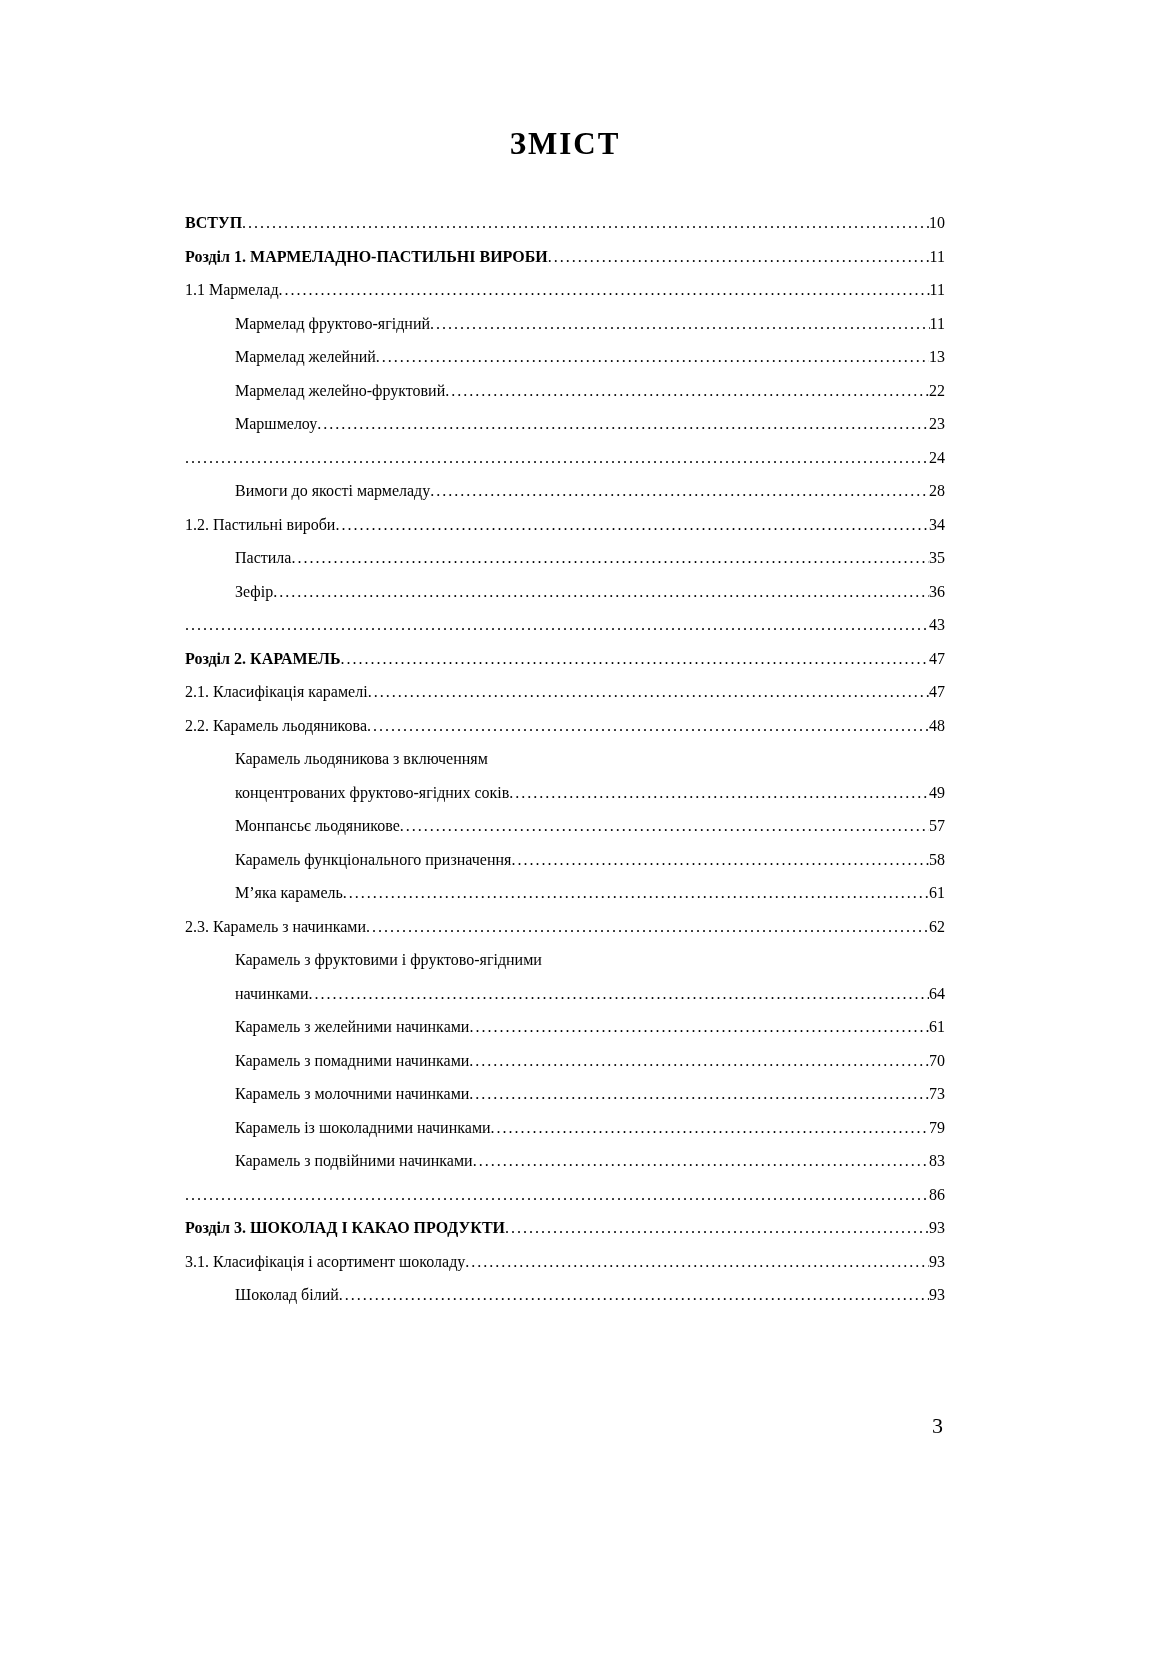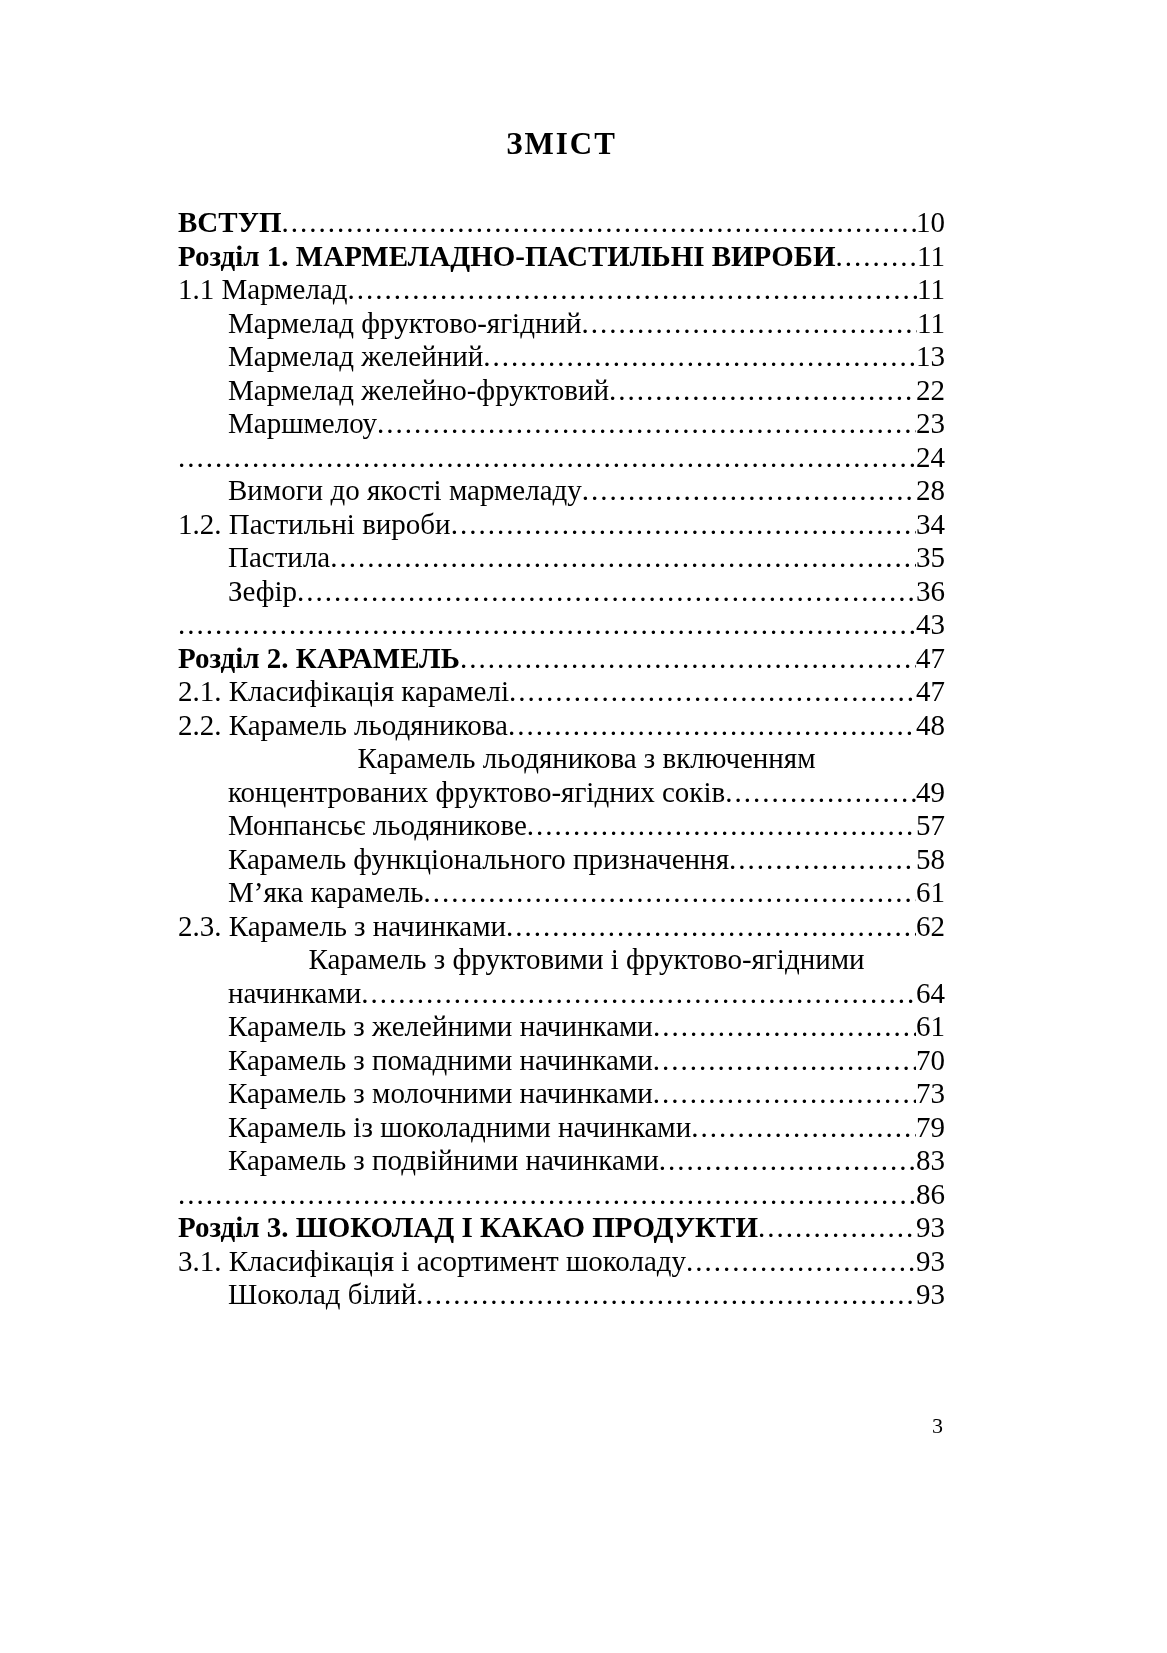--- a/index.html
+++ b/index.html
@@ -15,43 +15,42 @@
     color: #000000;
     overflow: hidden;
   }
   .page {
     position: absolute;
     inset: 0;
     background: #ffffff;
   }
   .content {
     position: absolute;
-    left: 178px;
+    left: 185px;
     right: 222px;
     top: 126px;
   }
   .doc-title {
     text-align: center;
     font-weight: bold;
     font-size: 31px;
     letter-spacing: 2px;
     line-height: 36px;
     margin-bottom: 44px;
   }
   .toc-section {
   }
   .toc-section:first-child {
     margin-top: 0;
   }
   .toc-row {
     display: flex;
     align-items: baseline;
-    font-size: 29px;
+    font-size: 16px;
     line-height: 33.5px;
-    justify-content: center;
   }
   .toc-row.indent .toc-text {
     padding-left: 50px;
   }
   .toc-row.bold .toc-text {
     font-weight: bold;
   }
   .toc-text {
     white-space: nowrap;
     flex: 0 0 auto;

